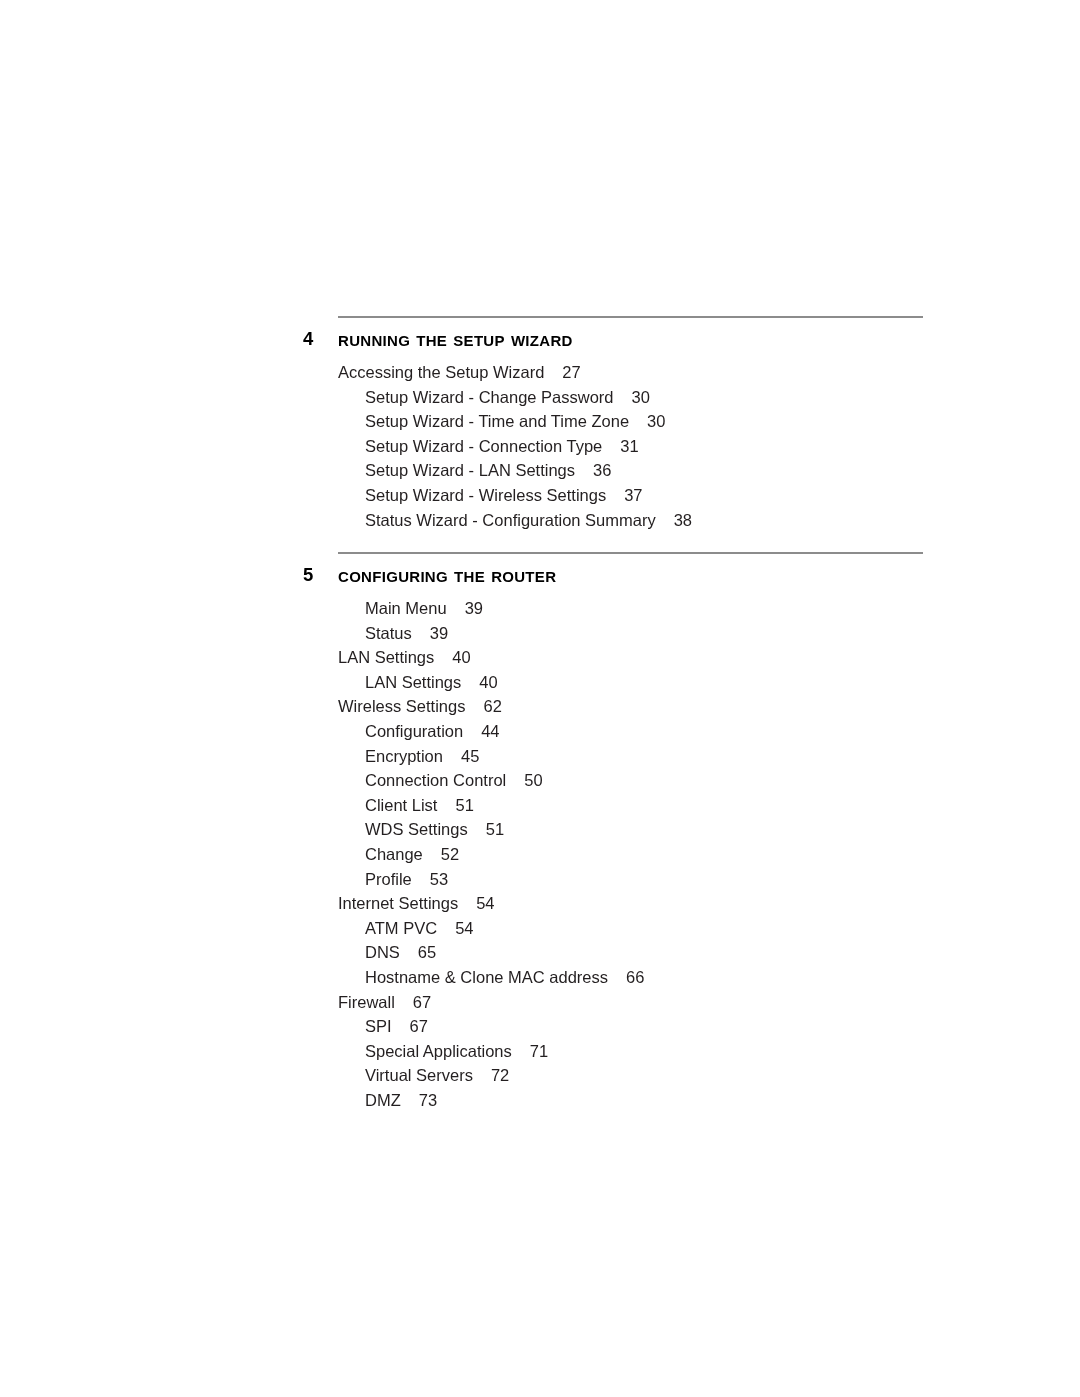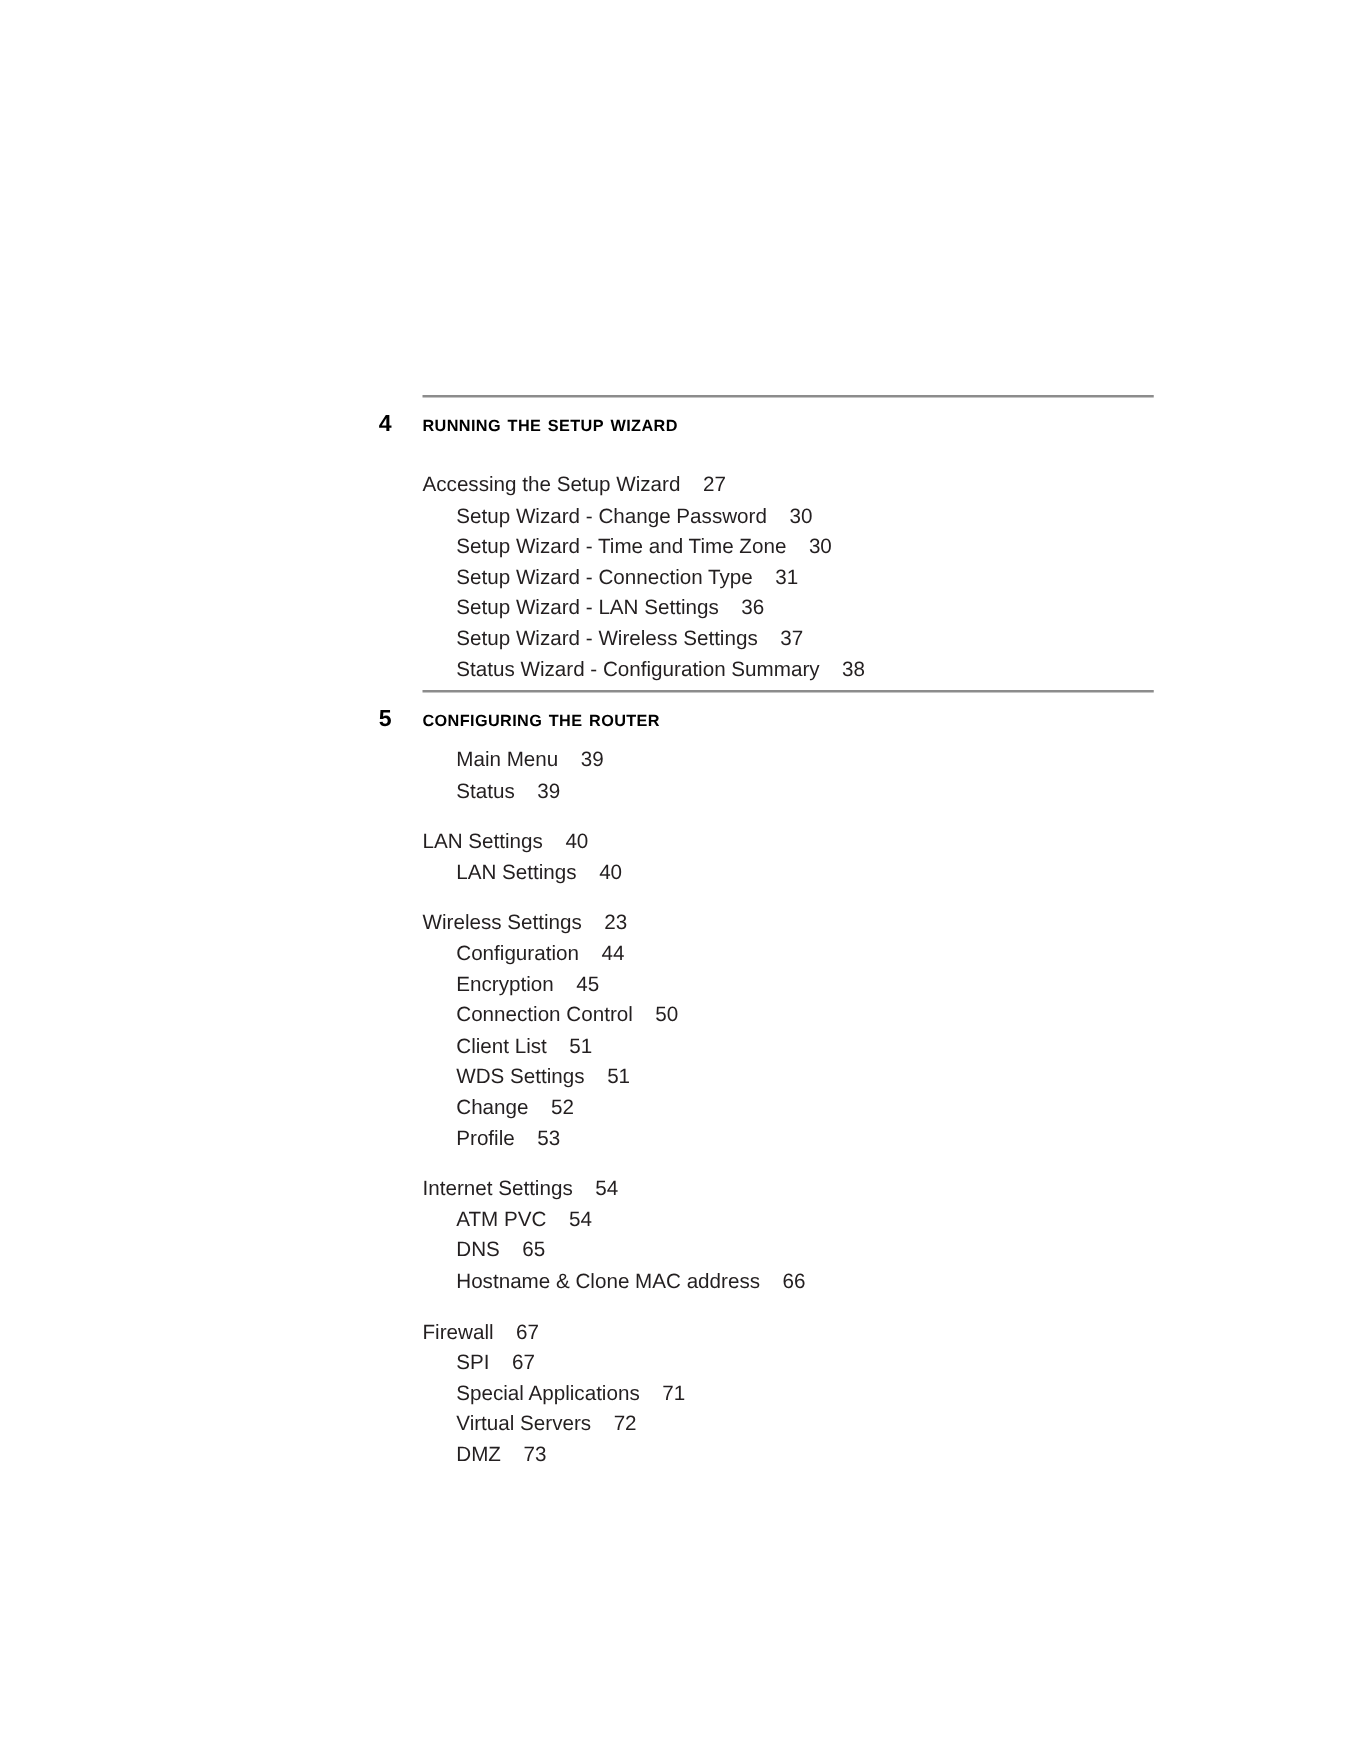--- a/index.html
+++ b/index.html
@@ -54,21 +54,21 @@
     font-size: 18.5px;
     font-weight: bold;
     line-height: 24px;
     color: #000000;
     letter-spacing: 0;
   }
   .chapter-title {
     position: absolute;
     left: 35px;
     top: 11px;
-    font-size: 18px;
+    font-size: 21px;
     font-weight: bold;
     line-height: 24px;
     color: #000000;
     font-variant: small-caps;
     text-transform: lowercase;
     letter-spacing: 0.3px;
   }
   
 
   .toc-list {
@@ -78,21 +78,21 @@
     width: 600px;
   }
 
   .toc-row {
     font-size: 16.5px;
     line-height: 24.6px;
     color: #231f20;
     white-space: nowrap;
     font-weight: normal;
   }
-  .toc-row.lvl1 { padding-left: 0px; margin-top: 16px; }
+  .toc-row.lvl1 { padding-left: 0px; }
   .toc-row.lvl2 { padding-left: 27px; }
 
   .toc-title {}
   .toc-page { padding-left: 18px; }
 </style>
 </head>
 <body>
 
 <div class="page">
 
@@ -117,21 +117,21 @@
     <div class="chapter-rule"></div>
     <div class="chapter-head">
       <span class="chapter-num">5</span>
       <span class="chapter-title">Configuring the Router</span>
     </div>
     <div class="toc-list">
         <div class="toc-row lvl2"><span class="toc-title">Main Menu</span><span class="toc-page">39</span></div>
         <div class="toc-row lvl2"><span class="toc-title">Status</span><span class="toc-page">39</span></div>
         <div class="toc-row lvl1"><span class="toc-title">LAN Settings</span><span class="toc-page">40</span></div>
         <div class="toc-row lvl2"><span class="toc-title">LAN Settings</span><span class="toc-page">40</span></div>
-        <div class="toc-row lvl1"><span class="toc-title">Wireless Settings</span><span class="toc-page">23</span></div>
+        <div class="toc-row lvl1"><span class="toc-title">Wireless Settings</span><span class="toc-page">62</span></div>
         <div class="toc-row lvl2"><span class="toc-title">Configuration</span><span class="toc-page">44</span></div>
         <div class="toc-row lvl2"><span class="toc-title">Encryption</span><span class="toc-page">45</span></div>
         <div class="toc-row lvl2"><span class="toc-title">Connection Control</span><span class="toc-page">50</span></div>
         <div class="toc-row lvl2"><span class="toc-title">Client List</span><span class="toc-page">51</span></div>
         <div class="toc-row lvl2"><span class="toc-title">WDS Settings</span><span class="toc-page">51</span></div>
         <div class="toc-row lvl2"><span class="toc-title">Change</span><span class="toc-page">52</span></div>
         <div class="toc-row lvl2"><span class="toc-title">Profile</span><span class="toc-page">53</span></div>
         <div class="toc-row lvl1"><span class="toc-title">Internet Settings</span><span class="toc-page">54</span></div>
         <div class="toc-row lvl2"><span class="toc-title">ATM PVC</span><span class="toc-page">54</span></div>
         <div class="toc-row lvl2"><span class="toc-title">DNS</span><span class="toc-page">65</span></div>

